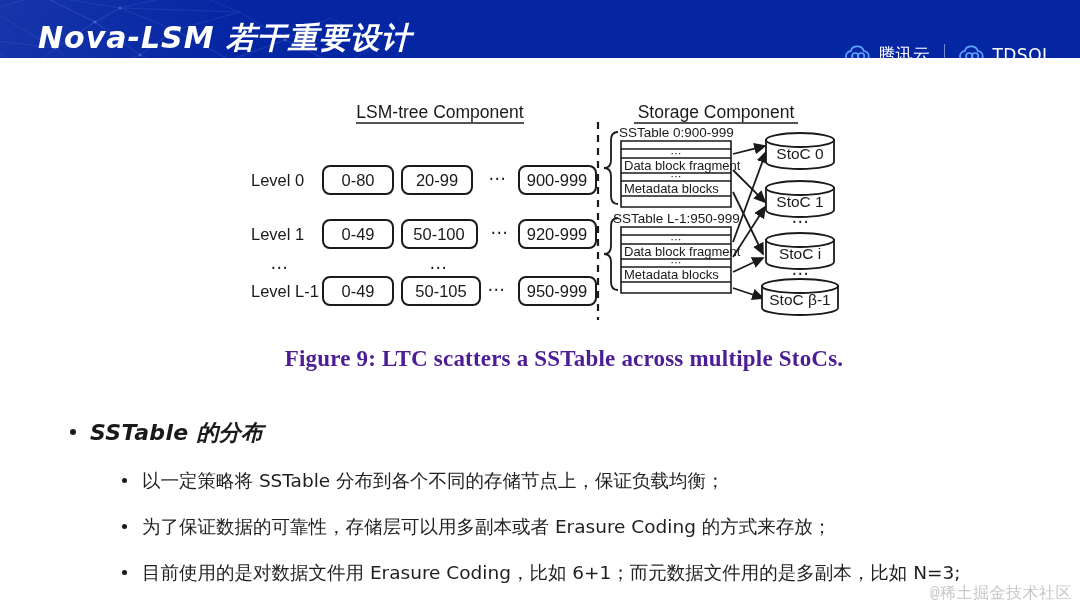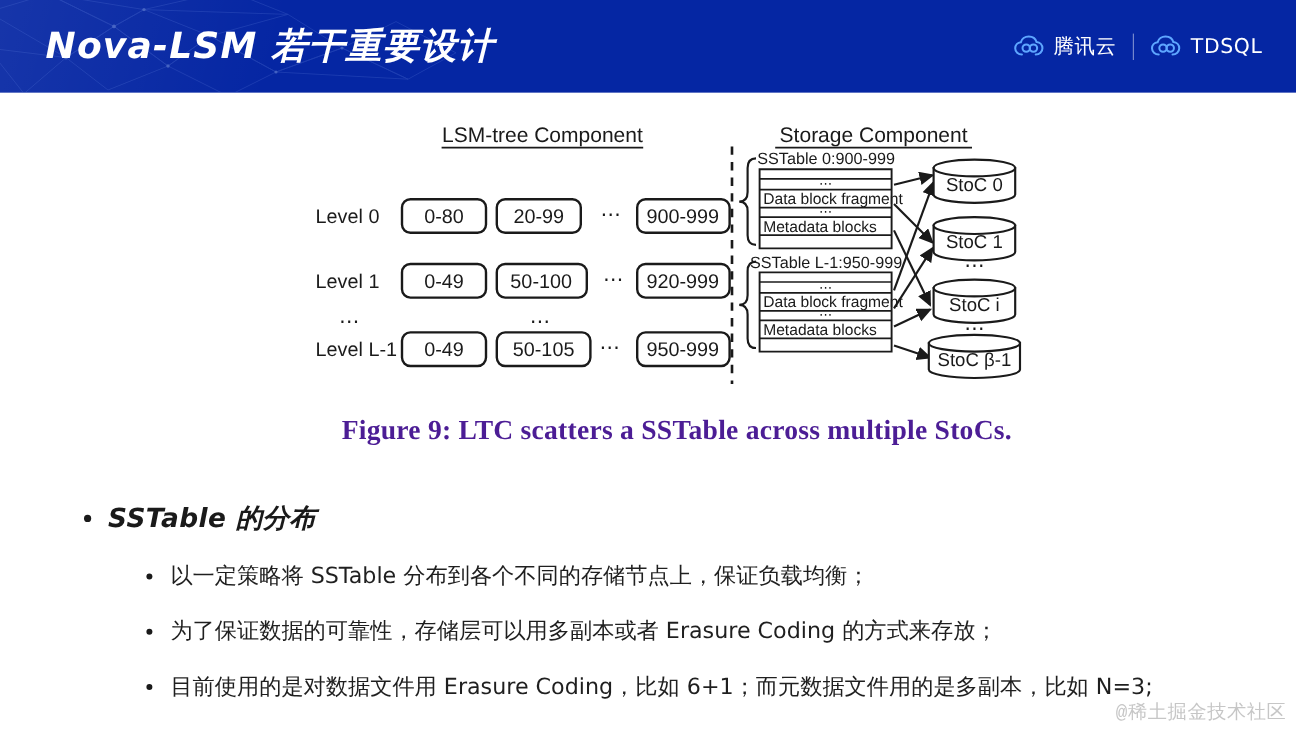--- a/index.html
+++ b/index.html
@@ -5,21 +5,21 @@
   html,body{margin:0;padding:0;}
   body{
     width:1080px;height:608px;
     background:#ffffff;
     font-family:"Liberation Sans","DejaVu Sans",sans-serif;
     overflow:hidden;
     position:relative;
   }
   
   .header{
-    position:absolute;left:0;top:0;width:1080px;height:77px;
+    position:absolute;left:0;top:0;width:1080px;height:58px;
     background:#0526a3;
     background-image:
       linear-gradient(105deg, rgba(255,255,255,.07) 0%, rgba(255,255,255,0) 22%),
       linear-gradient(#0526a3,#0526a3);
     overflow:hidden;
   }
   .header .poly{
     position:absolute;left:0;top:0;width:430px;height:77px;
     opacity:.55;pointer-events:none;
   }
@@ -27,36 +27,36 @@
     position:absolute;left:38px;top:18px;
     color:#ffffff;
     font-size:30px;
     font-weight:bold;
     font-style:italic;
     letter-spacing:1px;
     font-family:"DejaVu Sans","Liberation Sans",sans-serif;
     white-space:nowrap;
   }
   .header-logos{
-    position:absolute;right:28px;top:0;height:77px;
+    position:absolute;right:28px;top:16px;height:77px;
     display:flex;align-items:center;gap:14px;
   }
   .logo-group{display:flex;align-items:center;gap:7px;}
   .logo-text{
     color:#ffffff;font-size:17px;letter-spacing:.5px;white-space:nowrap;
     font-family:"DejaVu Sans","Liberation Sans",sans-serif;
   }
   .logo-sep{
     width:1px;height:22px;background:rgba(255,255,255,.45);
   }
   .cloud-icon{display:block;}
 
   
   .figure{
-    position:absolute;left:12px;top:92px;width:880px;height:235px;
+    position:absolute;left:0;top:92px;width:880px;height:235px;
   }
   .fig-svg{display:block;}
   .fig-caption{
     position:absolute;left:0;top:346px;width:1080px;
     text-align:center;
     font-family:"Liberation Serif","DejaVu Serif",serif;
     font-weight:bold;
     font-size:23px;
     color:#4c1d95;
     letter-spacing:.2px;

